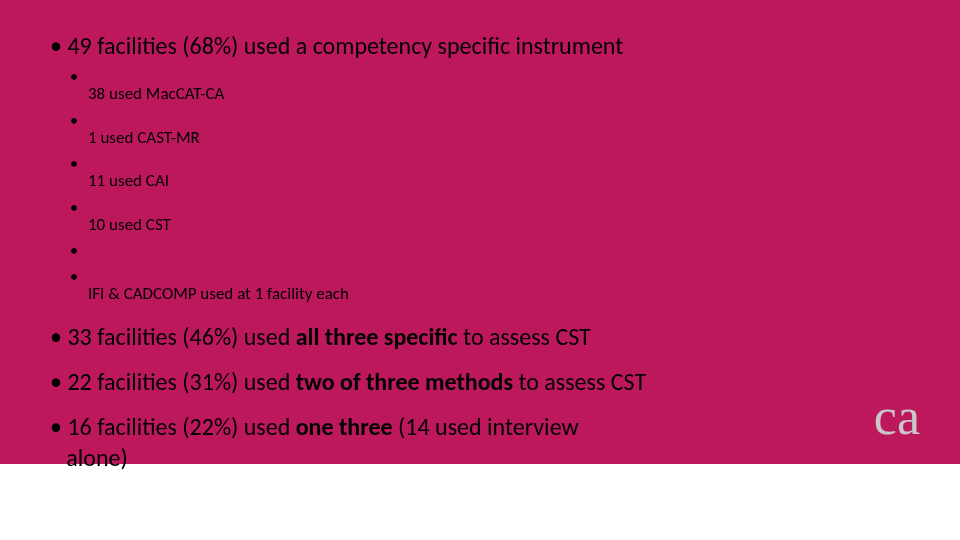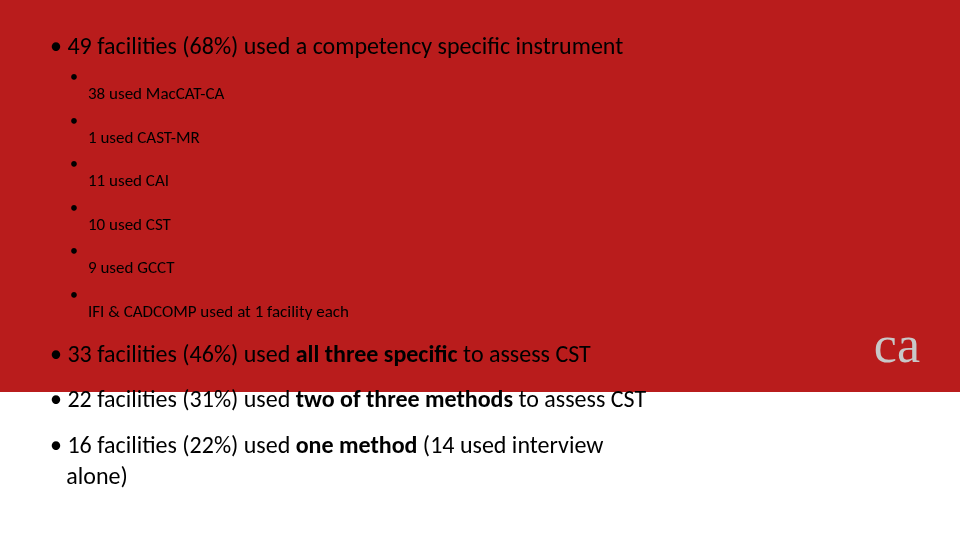--- a/index.html
+++ b/index.html
@@ -11,22 +11,22 @@
     body {
       width: 960px;
       height: 540px;
       background: #ffffff;
       font-family: 'Calibri', 'Segoe UI', Arial, sans-serif;
       overflow: hidden;
     }
 
     .slide {
       width: 960px;
-      height: 392px;
-      background: #b91c1c;
+      height: 464px;
+      background: #be185d;
       padding: 30px 50px 30px 50px;
       position: relative;
     }
 
     .content {
       display: flex;
       flex-direction: column;
       gap: 14px;
     }
 
@@ -111,21 +111,20 @@
         <div class="sub-bullet-item">
           <span class="sub-bullet-dot">•</span>
           <span class="sub-bullet-text">11 used CAI</span>
         </div>
         <div class="sub-bullet-item">
           <span class="sub-bullet-dot">•</span>
           <span class="sub-bullet-text">10 used CST</span>
         </div>
         <div class="sub-bullet-item">
           <span class="sub-bullet-dot">•</span>
-          <span class="sub-bullet-text">9 used GCCT</span>
         </div>
         <div class="sub-bullet-item">
           <span class="sub-bullet-dot">•</span>
           <span class="sub-bullet-text">IFI &amp; CADCOMP used at 1 facility each</span>
         </div>
       </div>
     </div>
 
     <div class="bullet-item">
       <span class="bullet-text-large">
@@ -134,20 +133,20 @@
     </div>
 
     <div class="bullet-item">
       <span class="bullet-text-large">
         • 22 facilities (31%) used <strong>two of three methods</strong> to assess CST
       </span>
     </div>
 
     <div class="bullet-item">
       <span class="bullet-text-large">
-        • 16 facilities (22%) used <strong>one method</strong> (14 used interview<br>&nbsp;&nbsp;&nbsp;alone)
+        • 16 facilities (22%) used <strong>one three</strong> (14 used interview<br>&nbsp;&nbsp;&nbsp;alone)
       </span>
     </div>
 
   </div>
 
   <div class="watermark">ca</div>
 </div>
 
 </body></html>

